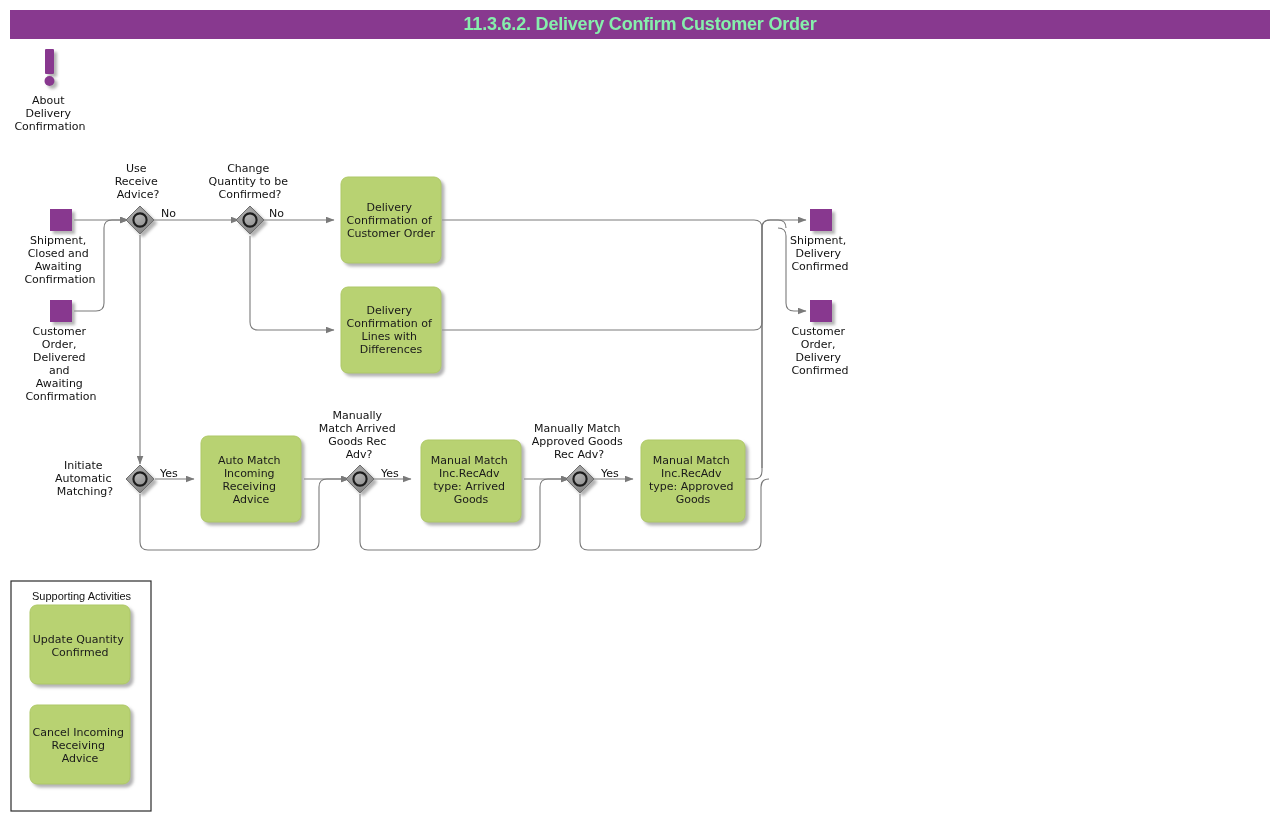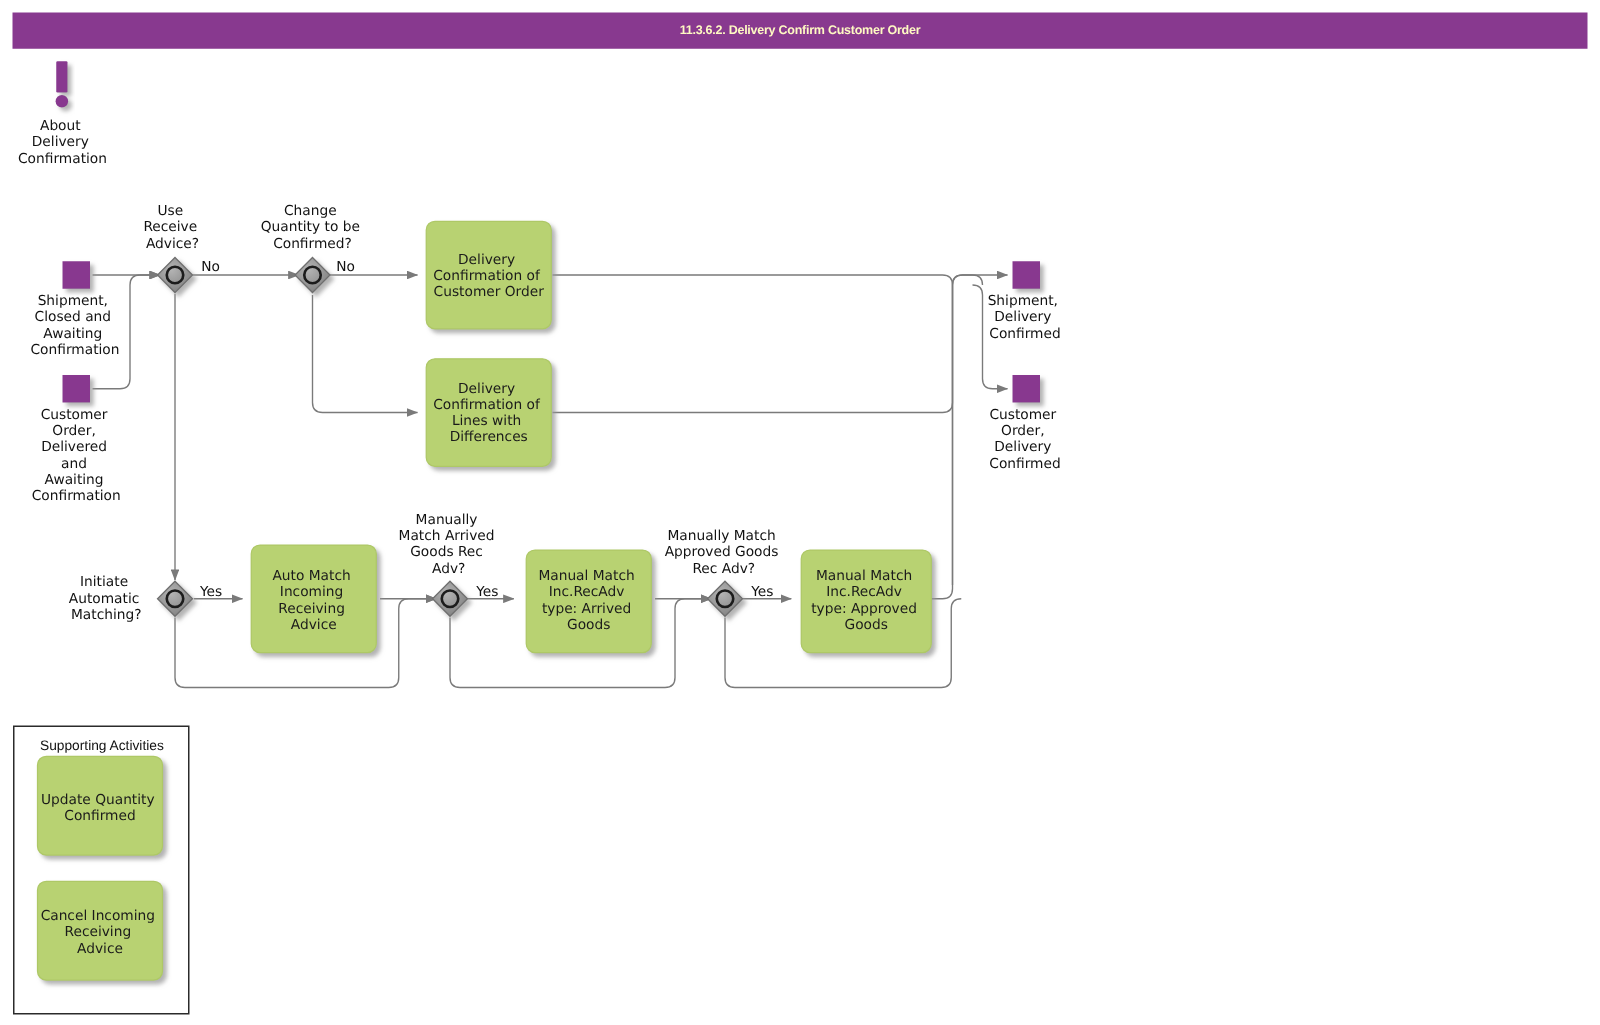--- a/index.html
+++ b/index.html
@@ -14,24 +14,24 @@
     overflow: hidden;
     position: relative;
   }
   #titlebar {
     position: absolute;
     left: 10px;
     top: 10px;
     width: 1260px;
     height: 29px;
     background: #88398f;
-    color: #fef9c3;
+    color: #86efac;
     font-family: "Liberation Sans", sans-serif;
     font-weight: bold;
-    font-size: 10px;
+    font-size: 18px;
     display: flex;
     align-items: center;
     justify-content: center;
     letter-spacing: -0.2px;
   }
   #canvas {
     position: absolute;
     left: 0;
     top: 0;
     width: 1280px;

